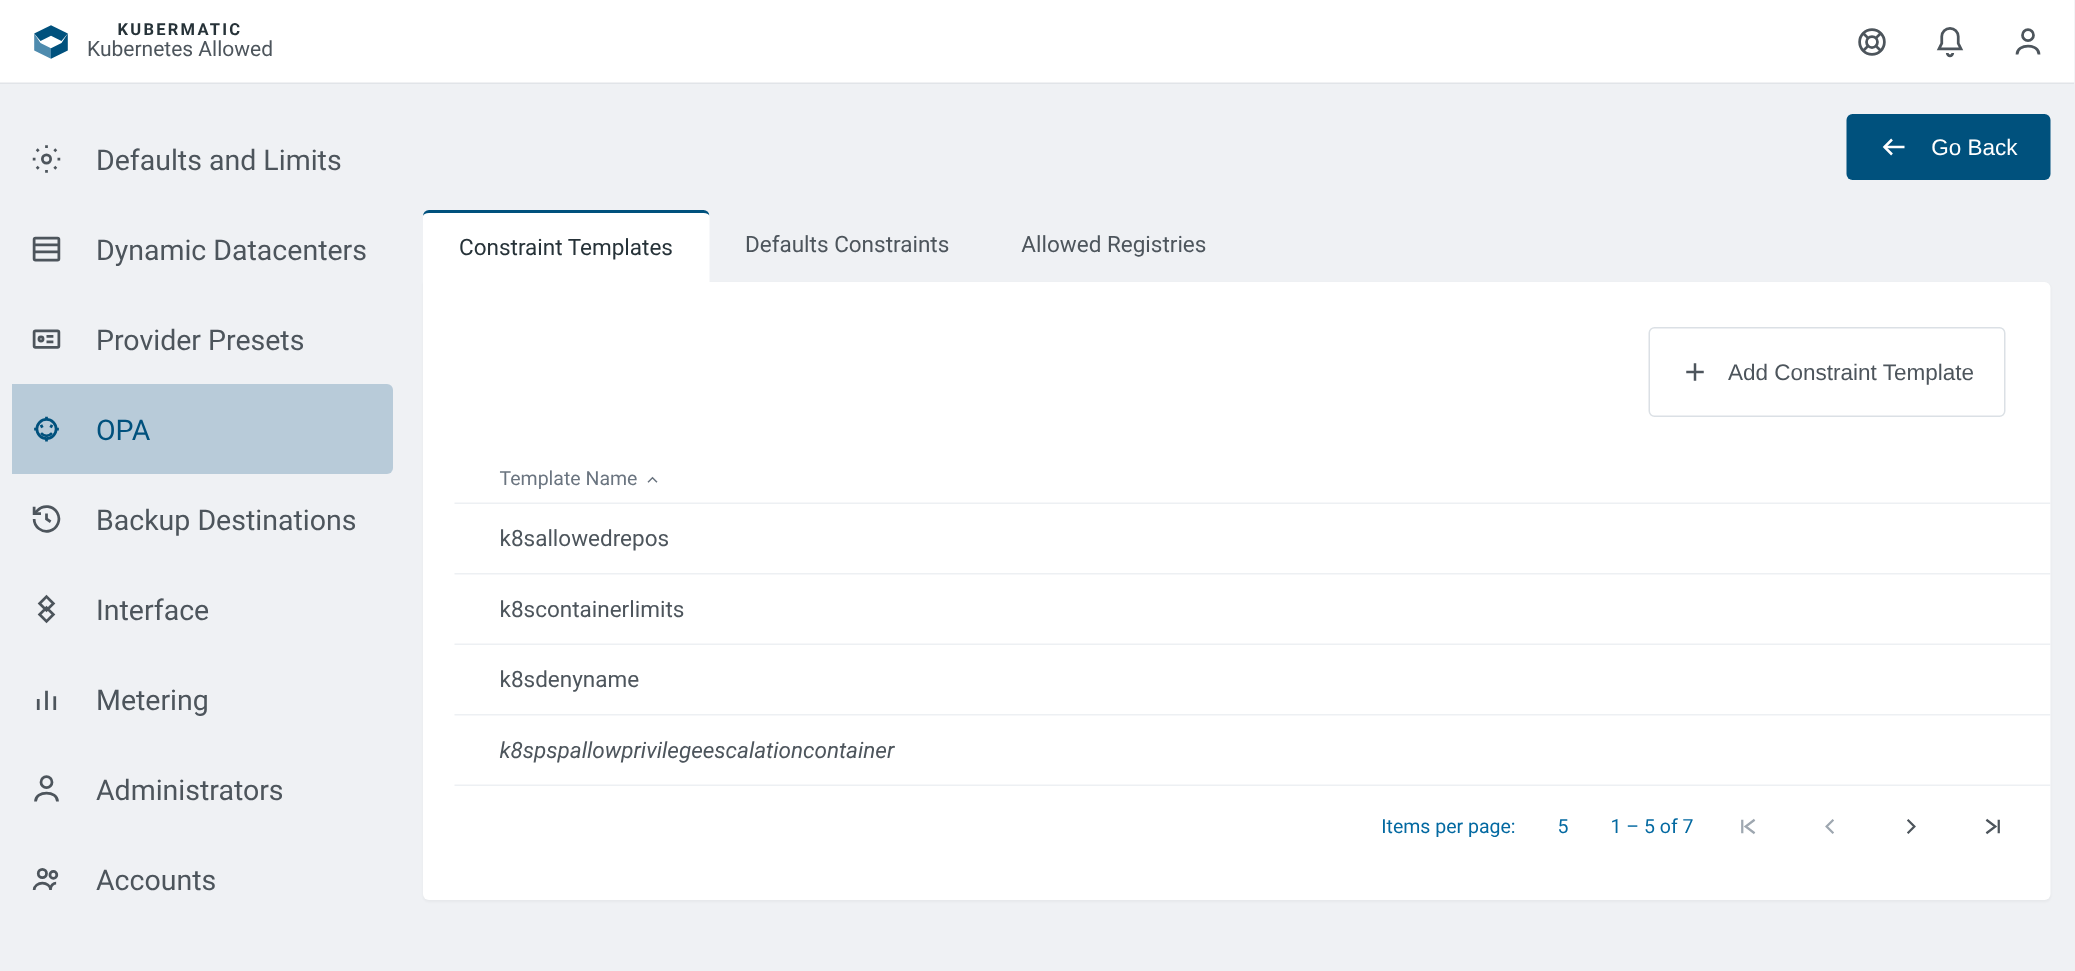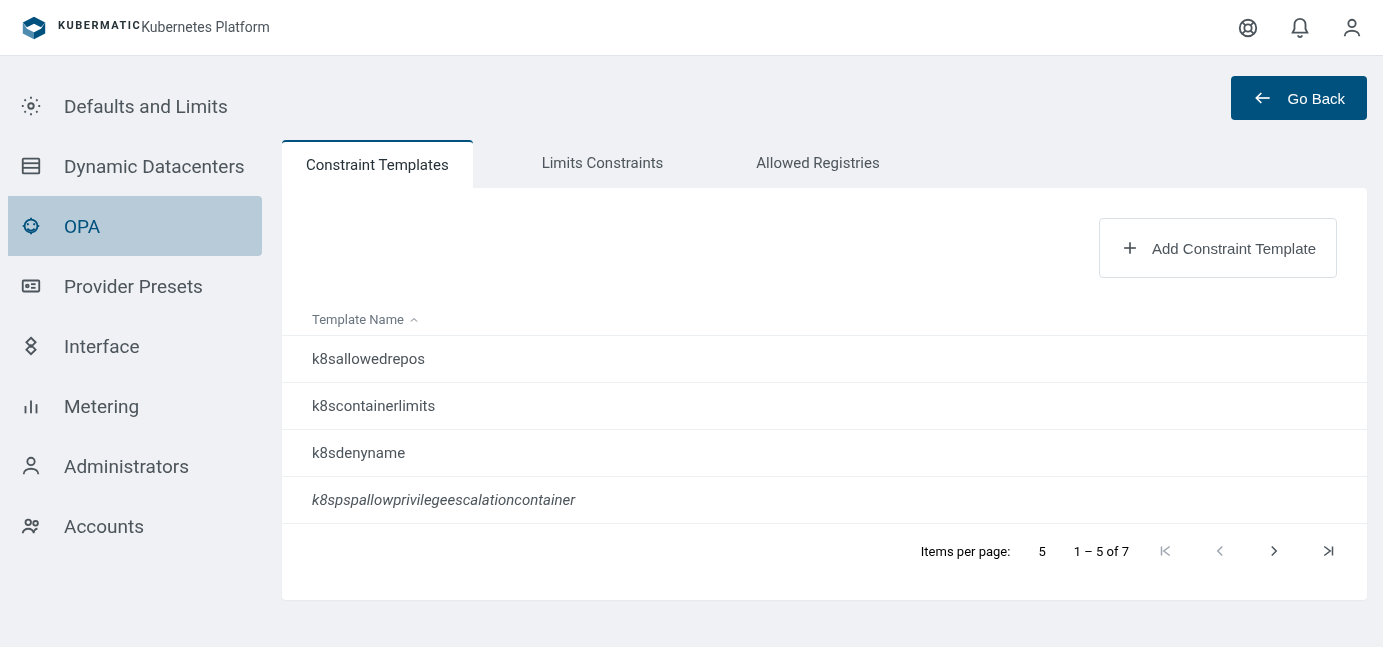--- a/index.html
+++ b/index.html
@@ -26,22 +26,23 @@
       display: flex;
       align-items: center;
       gap: 10px;
     }
     .brand-logo {
       width: 28px;
       height: 28px;
     }
     .brand-text {
       display: flex;
-      flex-direction: row;
+      flex-direction: column;
       line-height: 1.1;
+      align-items: center;
     }
     .brand-name {
       font-size: 11px;
       font-weight: 700;
       letter-spacing: 1.5px;
       color: #263238;
     }
     .brand-sub {
       font-size: 14px;
       color: #4d555c;
@@ -112,21 +113,20 @@
       gap: 14px;
       cursor: pointer;
     }
     .btn-primary svg {
       width: 20px;
       height: 20px;
       stroke: #fff;
     }
     .tabs {
       display: flex;
-      gap: 45px;
     }
     .tab {
       padding: 14px 24px;
       font-size: 15px;
       color: #4d555c;
       cursor: pointer;
       border-radius: 4px 4px 0 0;
     }
     .tab.active {
       background: #fff;
@@ -156,20 +156,21 @@
       gap: 12px;
       cursor: pointer;
     }
     .btn-outline svg {
       width: 20px;
       height: 20px;
       stroke: #4d555c;
     }
     .table {
       width: 100%;
+      padding-left: 21px;
     }
     .th {
       padding: 8px 30px;
       font-size: 13px;
       color: #6b7580;
       display: flex;
       align-items: center;
       gap: 4px;
     }
     .row {
@@ -183,21 +184,21 @@
       border-bottom: 1px solid #edf0f3;
       font-style: italic;
     }
     .pagination {
       display: flex;
       align-items: center;
       justify-content: flex-end;
       gap: 28px;
       padding: 18px 30px 40px;
       font-size: 13px;
-      color: #000000;
+      color: #0369a1;
     }
     .pagination .pg-controls {
       display: flex;
       gap: 36px;
       align-items: center;
     }
     .pagination svg {
       width: 18px;
       height: 18px;
       stroke: #9ea7b0;
@@ -213,21 +214,21 @@
 <div class="header">
   <div class="brand">
     <svg class="brand-logo" viewBox="0 0 40 40">
       <path fill="#00517d" d="M4 12 L20 4 L20 14 L10 19 Z"></path>
       <path fill="#00517d" d="M36 12 L20 4 L20 14 L30 19 Z"></path>
       <path fill="#3b7ea5" d="M4 12 L4 28 L20 36 L20 26 L10 21 Z" opacity="0.9"></path>
       <path fill="#00517d" d="M36 12 L36 28 L20 36 L20 26 L30 21 Z"></path>
     </svg>
     <div class="brand-text">
       <span class="brand-name">KUBERMATIC</span>
-      <span class="brand-sub">Kubernetes Platform</span>
+      <span class="brand-sub">Kubernetes Allowed</span>
     </div>
   </div>
   <div class="header-icons">
     <svg viewBox="0 0 24 24" fill="none" stroke-width="2">
       <circle cx="12" cy="12" r="9"></circle>
         <circle cx="12" cy="12" r="4"></circle>
       <line x1="5.6" y1="5.6" x2="9.2" y2="9.2"></line>
       <line x1="18.4" y1="5.6" x2="14.8" y2="9.2"></line>
       <line x1="5.6" y1="18.4" x2="9.2" y2="14.8"></line>
       <line x1="18.4" y1="18.4" x2="14.8" y2="14.8"></line>
@@ -253,39 +254,47 @@
       <span>Defaults and Limits</span>
     </div>
     <div class="sidebar-item">
       <svg viewBox="0 0 24 24" stroke-width="2">
           <rect x="3" y="4" width="18" height="16" rx="1"></rect>
           <line x1="3" y1="9" x2="21" y2="9"></line>
           <line x1="3" y1="14" x2="21" y2="14"></line>
         </svg>
       <span>Dynamic Datacenters</span>
     </div>
+    <div class="sidebar-item">
+      <svg viewBox="0 0 24 24" stroke-width="2">
+          <rect x="3" y="6" width="18" height="12" rx="1"></rect>
+          <circle cx="8" cy="12" r="1.5"></circle>
+          <line x1="12" y1="10" x2="17" y2="10"></line>
+          <line x1="12" y1="14" x2="17" y2="14"></line>
+        </svg>
+      <span>Provider Presets</span>
+    </div>
     <div class="sidebar-item active">
       <svg viewBox="0 0 24 24" stroke-width="2">
           <circle cx="12" cy="12" r="7"></circle>
           <path d="M8 9l1 2M16 9l-1 2M8 15c1 1 3 2 4 2s3-1 4-2"></path>
           <line x1="12" y1="3" x2="12" y2="5"></line>
           <line x1="12" y1="19" x2="12" y2="21"></line>
           <line x1="3" y1="12" x2="5" y2="12"></line>
           <line x1="19" y1="12" x2="21" y2="12"></line>
         </svg>
       <span>OPA</span>
     </div>
     <div class="sidebar-item">
       <svg viewBox="0 0 24 24" stroke-width="2">
-          <rect x="3" y="6" width="18" height="12" rx="1"></rect>
-          <circle cx="8" cy="12" r="1.5"></circle>
-          <line x1="12" y1="10" x2="17" y2="10"></line>
-          <line x1="12" y1="14" x2="17" y2="14"></line>
-        </svg>
-      <span>Provider Presets</span>
+          <path d="M3 12a9 9 0 1 0 2.6-6.4L3 8"></path>
+          <polyline points="3 3 3 8 8 8"></polyline>
+          <polyline points="12 8 12 12 15 14"></polyline>
+        </svg>
+      <span>Backup Destinations</span>
     </div>
     <div class="sidebar-item">
       <svg viewBox="0 0 24 24" stroke-width="2">
           <path d="M12 3l5 5-5 5-5-5zM12 11l5 5-5 5-5-5z"></path>
         </svg>
       <span>Interface</span>
     </div>
     <div class="sidebar-item">
       <svg viewBox="0 0 24 24" stroke-width="2">
           <line x1="6" y1="20" x2="6" y2="12"></line>
@@ -318,21 +327,21 @@
         <svg viewBox="0 0 24 24" fill="none" stroke-width="2">
             <line x1="20" y1="12" x2="4" y2="12"></line>
             <polyline points="10 6 4 12 10 18"></polyline>
           </svg>
         <span>Go Back</span>
       </button>
     </div>
 
     <div class="tabs">
       <div class="tab active"><span>Constraint Templates</span></div>
-      <div class="tab"><span>Limits Constraints</span></div>
+      <div class="tab"><span>Defaults Constraints</span></div>
       <div class="tab"><span>Allowed Registries</span></div>
     </div>
 
     <div class="panel">
       <div class="panel-actions">
         <button class="btn-outline">
           <svg viewBox="0 0 24 24" fill="none" stroke-width="2">
               <line x1="12" y1="5" x2="12" y2="19"></line>
               <line x1="5" y1="12" x2="19" y2="12"></line>
             </svg>

